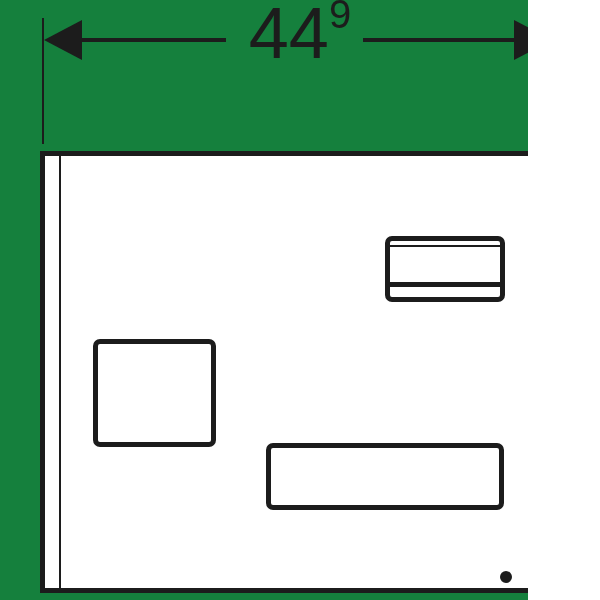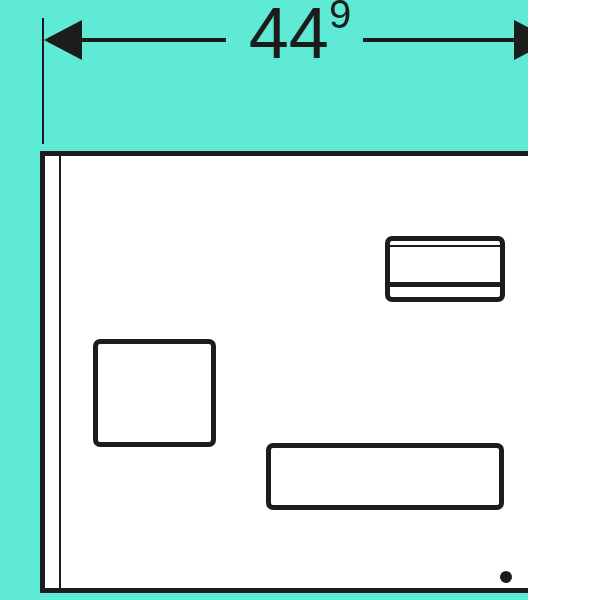--- a/index.html
+++ b/index.html
@@ -5,21 +5,21 @@
   :root { --ink: #1c1c1c; }
   html, body {
     margin: 0;
     padding: 0;
     background: #ffffff;
   }
   .stage {
     position: relative;
     width: 528px;
     height: 600px;
-    background: #5eead4;
+    background: #15803d;
     overflow: hidden;
     font-family: "Liberation Sans", sans-serif;
   }
   .abs { position: absolute; }
 
   
   .ext-line {
     width: 2px;
     height: 126px;
     top: 18px;

